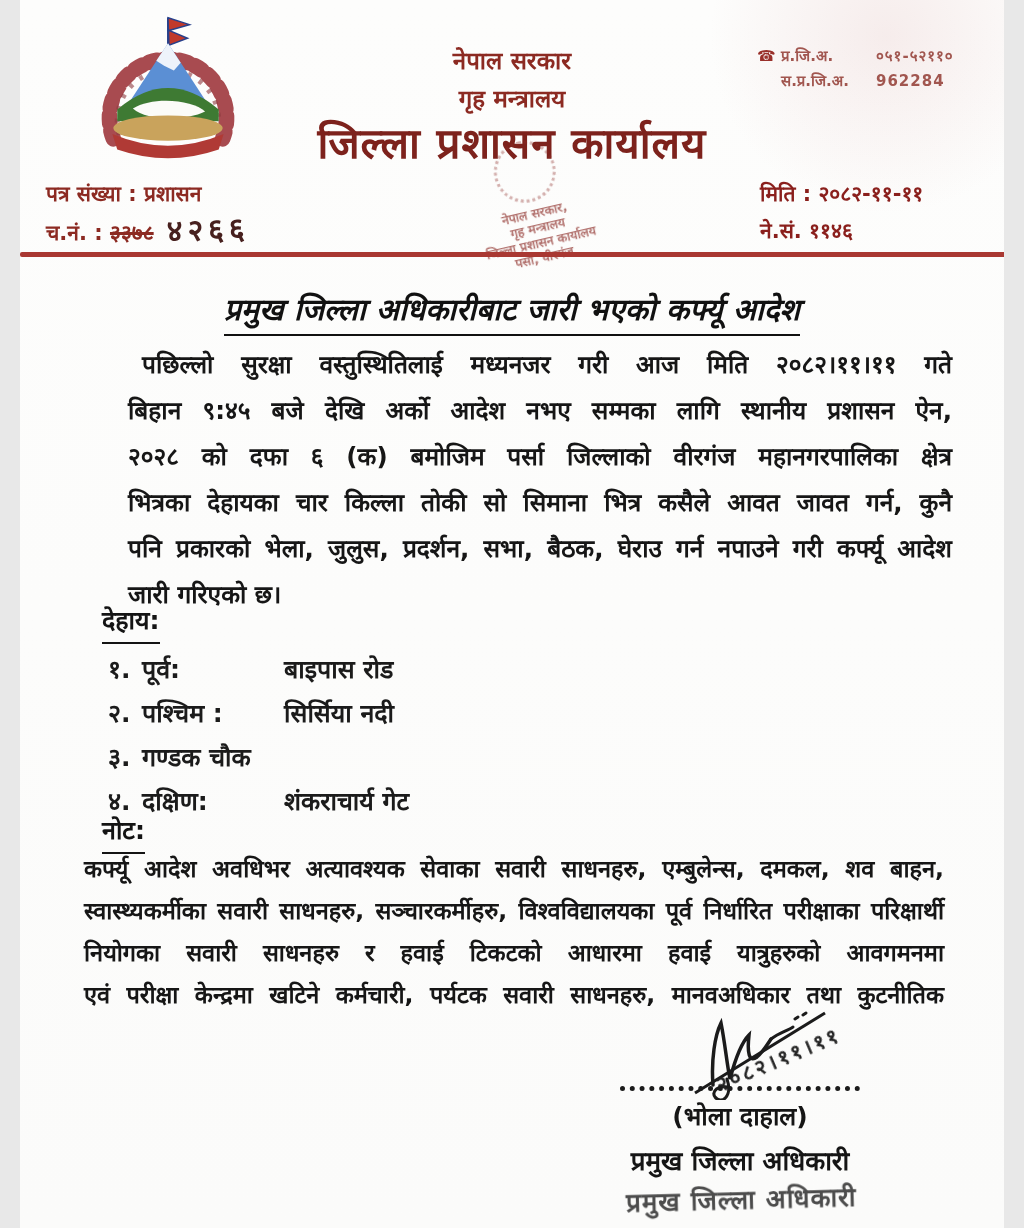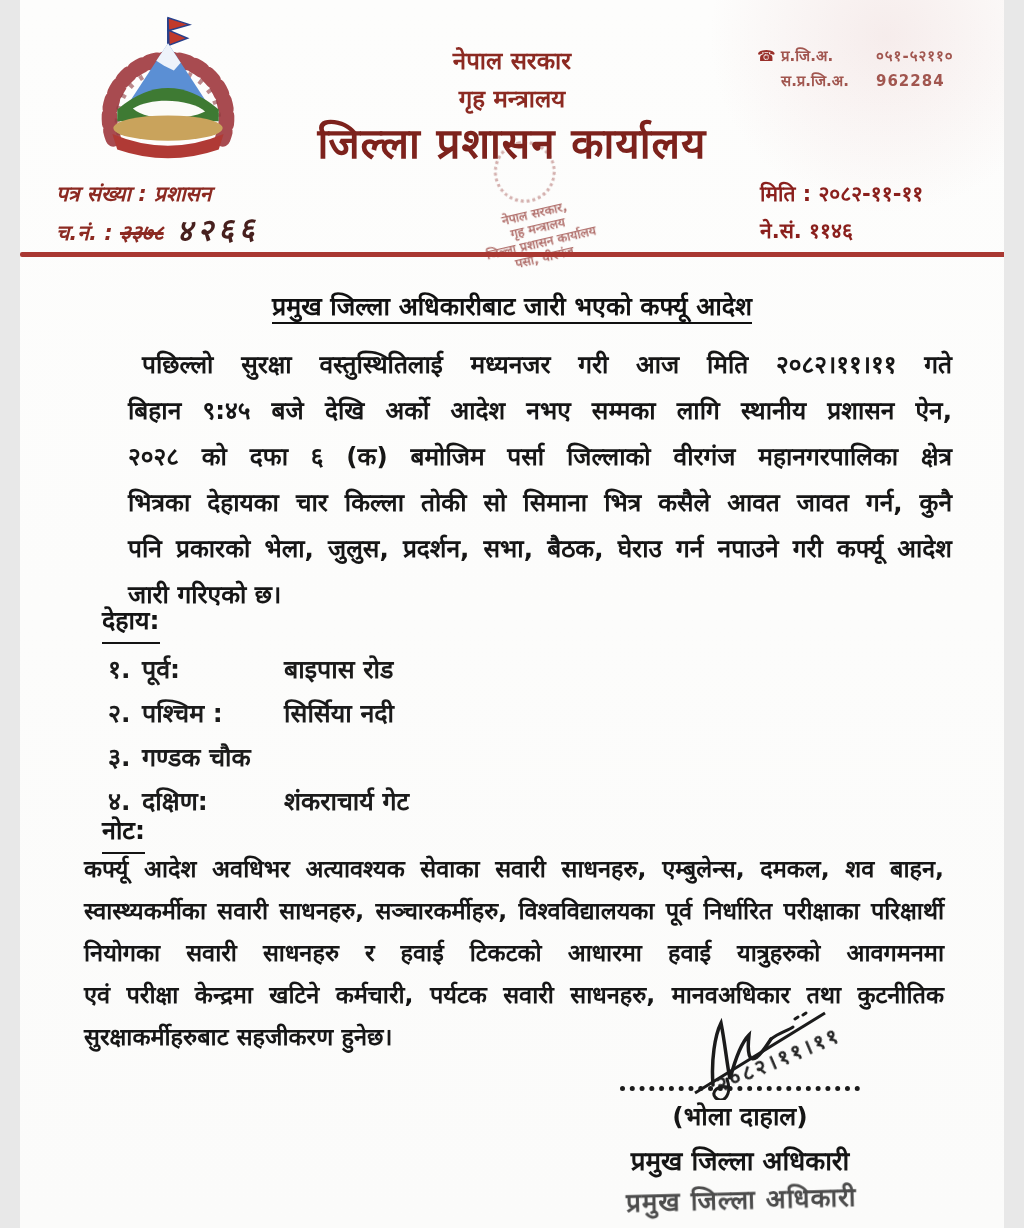--- a/index.html
+++ b/index.html
@@ -20,40 +20,40 @@
   
   .emblem{position:absolute;left:58px;top:10px;width:180px;height:162px;filter:blur(.4px);}
   .center-head{position:absolute;left:0;right:0;top:42px;text-align:center;}
   .gov-line{font-size:24px;font-weight:700;color:#8c2a22;line-height:38px;}
   .office-line{font-size:42px;font-weight:700;color:#7d221c;line-height:52px;letter-spacing:1px;}
   .contacts{position:absolute;left:737px;top:44px;width:252px;}
   .contact-row{display:flex;font-size:15px;line-height:25px;color:#a1564f;font-weight:600;}
   .contact-row .c-icon{width:24px;color:#99302a;}
   .contact-row .c-label{width:95px;}
   .contact-row .c-value{flex:1;letter-spacing:1px;}
-  .left-meta{position:absolute;left:36px;top:176px;font-size:21px;font-weight:700;color:#8c2a22;line-height:36px;font-style:italic;}
+  .left-meta{position:absolute;left:26px;top:176px;font-size:21px;font-weight:700;color:#8c2a22;line-height:36px;}
   .strike{text-decoration:line-through;text-decoration-thickness:2.5px;}
   .handwritten-no{display:inline-block;font-size:30px;color:#47201e;transform:rotate(-2deg);letter-spacing:5px;font-weight:600;margin-left:6px;}
   .right-meta{position:absolute;left:740px;top:176px;font-size:21px;font-weight:700;color:#8a1f1c;line-height:37px;}
   .round-stamp{
     position:absolute;left:412px;top:140px;width:200px;
     transform:rotate(-13deg);
     color:#8e2f2a;opacity:.68;text-align:center;filter:blur(.3px);
   }
   .round-stamp .stamp-circle{
     width:56px;height:56px;border:3px dotted #8e2f2a;border-radius:50%;
     margin:0 auto 4px auto;opacity:.55;
   }
   .round-stamp .stamp-line{font-size:12.5px;font-weight:700;line-height:15px;}
   .divider{position:absolute;left:0;top:252px;width:1024px;height:5px;background:#a93832;border-radius:2px;}
   
   .title-wrap{position:absolute;left:0;right:0;top:288px;text-align:center;}
   .title-text{
-    font-size:25px;font-weight:700;color:#111;
-    border-bottom:2.5px solid #111;padding-bottom:1px;
+    font-size:30px;font-weight:700;color:#111;
+    border-bottom:2.5px solid #111;padding-bottom:7px;font-style:italic;
   }
   .para{position:absolute;font-weight:600;color:#161616;}
   .para1{left:108px;top:342px;width:824px;font-size:24.5px;line-height:46px;}
   .para .jline{text-align:justify;text-align-last:justify;}
   .para .lastline{text-align:left;}
   .p1-first{text-indent:14px;}
   .sec-heading{
     position:absolute;font-size:25px;font-weight:700;color:#141414;
   }
   .sec-heading .u{border-bottom:2.5px solid #141414;padding-bottom:7px;}
@@ -188,21 +188,20 @@
   </div>
 
   <div class="sec-heading nota">
     <span class="u">नोट:</span>
   </div>
   <div class="para note-para">
     <div class="jline">कर्फ्यू आदेश अवधिभर अत्यावश्यक सेवाका सवारी साधनहरु, एम्बुलेन्स, दमकल, शव बाहन,</div>
     <div class="jline">स्वास्थ्यकर्मीका सवारी साधनहरु, सञ्चारकर्मीहरु, विश्वविद्यालयका पूर्व निर्धारित परीक्षाका परिक्षार्थी</div>
     <div class="jline">नियोगका सवारी साधनहरु र हवाई टिकटको आधारमा हवाई यात्रुहरुको आवगमनमा</div>
     <div class="jline">एवं परीक्षा केन्द्रमा खटिने कर्मचारी, पर्यटक सवारी साधनहरु, मानवअधिकार तथा कुटनीतिक</div>
-    <div class="lastline">सुरक्षाकर्मीहरुबाट सहजीकरण हुनेछ।</div>
   </div>
 
   <svg class="sig-art" viewBox="0 0 240 95">
     <path d="M38,80 C36,55 40,30 46,18 C50,38 52,60 55,74 C60,55 66,38 74,30 C72,48 74,58 82,52 C88,47 92,40 96,34" fill="none" stroke="#1b1b1b" stroke-width="3.5" stroke-linecap="round"></path>
     <path d="M20,88 L150,8" fill="none" stroke="#1b1b1b" stroke-width="3"></path>
     <path d="M96,34 C104,28 112,26 118,22 M120,14 l3,-2 M128,10 l3,-2" fill="none" stroke="#1b1b1b" stroke-width="3" stroke-linecap="round"></path>
     <path d="M52,74 C58,92 46,100 40,92 C36,86 44,80 52,82" fill="none" stroke="#1b1b1b" stroke-width="3" stroke-linecap="round"></path>
   </svg>
   <div class="sig-date">२०८२।११।११</div>
   <div class="dotted-line"></div>

